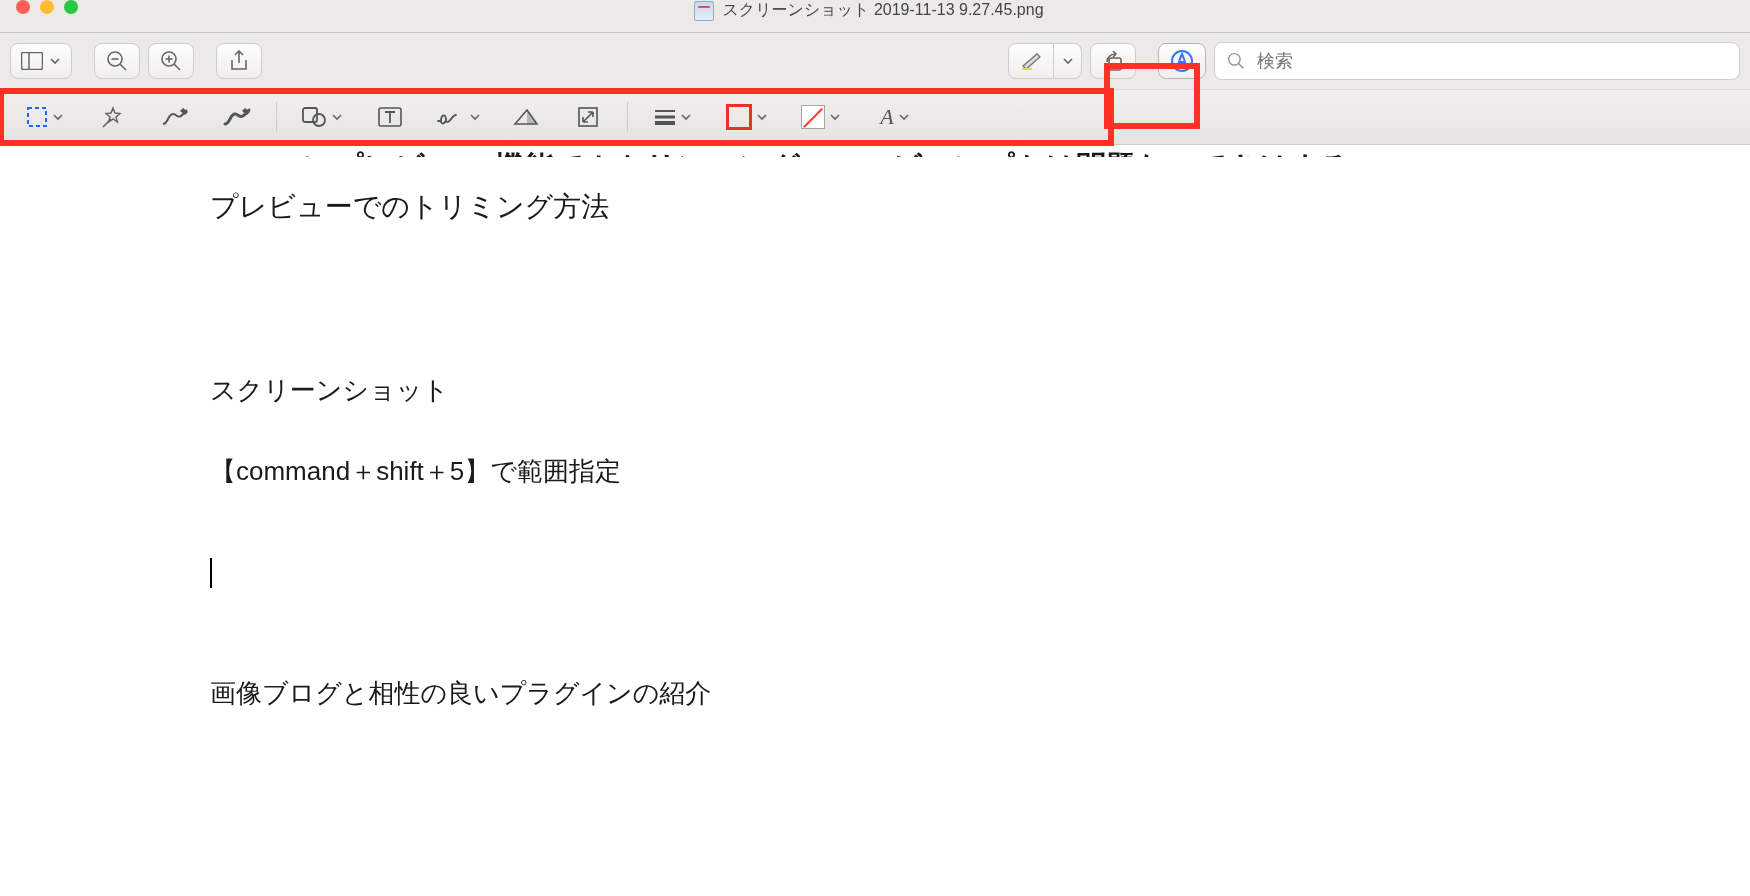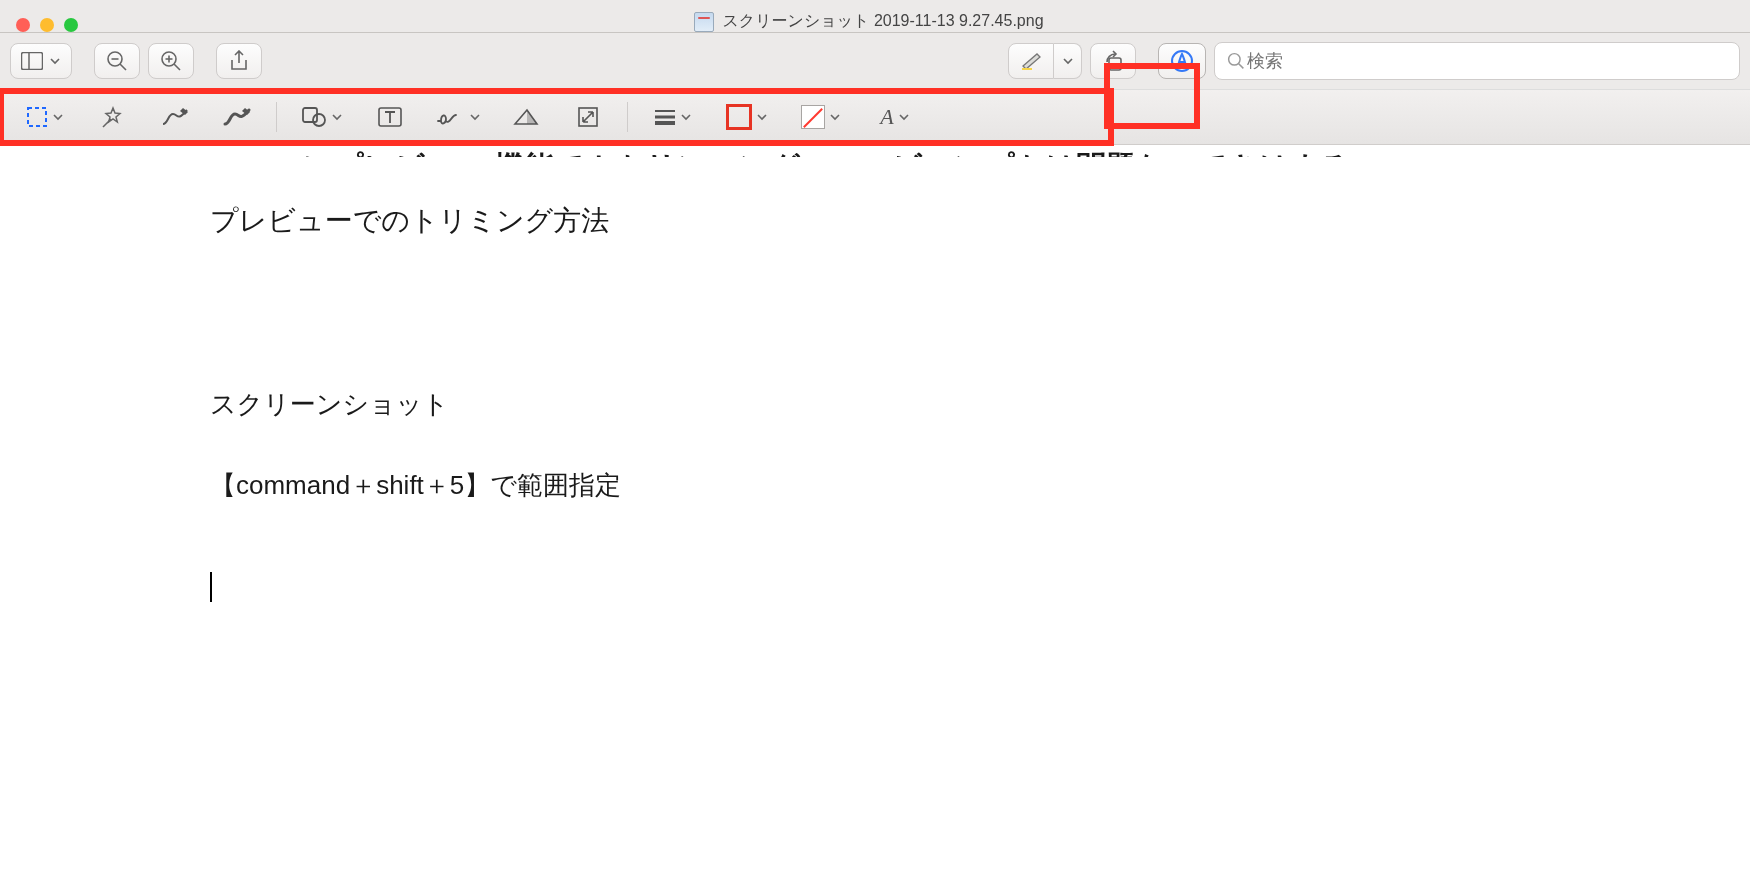--- a/index.html
+++ b/index.html
@@ -11,56 +11,56 @@
     --yellow:#febc2e;
     --green:#28c840;
     --blue:#3478f6;
     --blue2:#1f68ff;
     --highlight:#ff3025;
     --text:#1a1a1a;
     --gray:#7c7c7c;
   }
   html,body{margin:0;height:100%;width:1750px;background:#fafafa;font-family:-apple-system,Helvetica,Arial,sans-serif;}
   
-  .titlebar{display:flex;align-items:flex-end;height:32px;background:var(--chrome);border-bottom:1px solid var(--divider);gap:11px;}
+  .titlebar{display:flex;align-items:flex-start;height:32px;background:var(--chrome);border-bottom:1px solid var(--divider);gap:11px;}
   .traffic{display:flex;gap:10px;padding-left:16px;align-items:center}
   .dot{width:14px;height:14px;border-radius:50%;}
   .dot.r{background:var(--red)}
   .dot.y{background:var(--yellow)}
   .dot.g{background:var(--green)}
   .title{flex:1;text-align:center;display:flex;justify-content:center;align-items:center;gap:8px;font-size:16px;color:#444}
   .title .tiny{width:18px;height:18px;background:linear-gradient(#c5d9ef,#e2edf8);border:1px solid #9ab;border-radius:2px}
   .title .tiny::before{content:"";display:block;width:12px;height:2px;background:#d55;margin:4px auto 0;border-radius:1px}
   
   .toolbar{display:flex;align-items:center;height:56px;background:var(--chrome);padding:0 10px;gap:8px;position:relative}
   .btn{height:36px;min-width:46px;border:1px solid #cfcccb;border-radius:8px;background:linear-gradient(#fdfdfd,#f1efee);display:inline-flex;align-items:center;justify-content:center;color:#555;padding:0 10px;box-sizing:border-box;position:relative}
   .btn .chev{margin-left:6px}
   .btn svg{display:block}
   .split{display:inline-flex}
   .split .btn{border-radius:8px 0 0 8px}
   .split .btn.seg2{border-left:0;border-radius:0 8px 8px 0;min-width:28px;padding:0 6px}
   .spacer{flex:1}
-  .search{flex:0 0 500px;height:36px;border:1px solid #cfcccb;border-radius:8px;background:#fff;display:flex;align-items:center;padding:0 12px;color:#888;font-size:18px;gap:0}
+  .search{flex:0 0 500px;height:36px;border:1px solid #cfcccb;border-radius:8px;background:#fff;display:flex;align-items:center;padding:0 12px;color:#888;font-size:18px;gap:10px}
   .search input{border:0;outline:0;font-size:18px;flex:1;background:transparent;color:#333}
   
   .redbox{position:absolute;border:6px solid var(--highlight);box-sizing:border-box;pointer-events:none;z-index:50}
   .redbox.tb{top:30px;left:1104px;width:96px;height:66px}
   
   .markup-row{position:relative;height:54px;background:linear-gradient(#f2f0ef,#e6e4e3);border-top:1px solid #ddd;border-bottom:1px solid #d0cdcb;display:flex;align-items:center;padding:0 10px;gap:4px}
   .markup-row .tool{width:58px;height:40px;display:flex;align-items:center;justify-content:center;color:#555;position:relative}
   .markup-row .tool.with-chev{width:70px}
   .markup-row .vline{width:1px;height:30px;background:#cfcccb;margin:0 6px}
   .markup-row .chev{margin-left:4px}
   .markup-row .redbox.mk{top:-2px;left:-2px;width:1116px;height:58px}
   .chev-svg{width:12px;height:12px}
   
   .canvas{background:#fff;height:760px;padding:0 210px;box-sizing:border-box;font-size:26px;line-height:1.6;color:var(--text);position:relative;overflow:hidden}
   .canvas .cut{height:14px;overflow:hidden;margin-top:-2px}
   .canvas .cut-inner{font-weight:700;font-size:30px}
-  .canvas .h{margin-top:42px;font-size:28px}
+  .canvas .h{margin-top:28px;font-size:28px}
   .dotted-word{border-bottom:2px dotted #555}
   .cursor{display:inline-block;width:2px;height:30px;background:#000;vertical-align:middle}
   
   .border-color-swatch{width:20px;height:20px;border:3px solid #e73323;display:inline-block}
   .fill-swatch{width:22px;height:22px;border:1.5px solid #a8a5a3;background:#fff;display:inline-block;position:relative}
   .fill-swatch::after{content:"";position:absolute;left:-2px;right:-2px;top:50%;height:2px;background:#ff3a30;transform:rotate(-45deg)}
   .textA{font-family:Georgia,serif;font-style:italic;font-size:22px}
 </style>
 </head>
 <body>
@@ -270,13 +270,14 @@
     <span>【</span><span>command＋shift＋5】で範囲指定</span>
   </div>
 
   <div style="height:30px"></div>
 
 
   <div style="height:28px"></div>
   <div><span class="cursor"></span></div>
 
   <div style="height:80px"></div>
+  <div>画像ブログと相性の良いプラグインの紹介</div>
 </div>
 
 </body></html>

